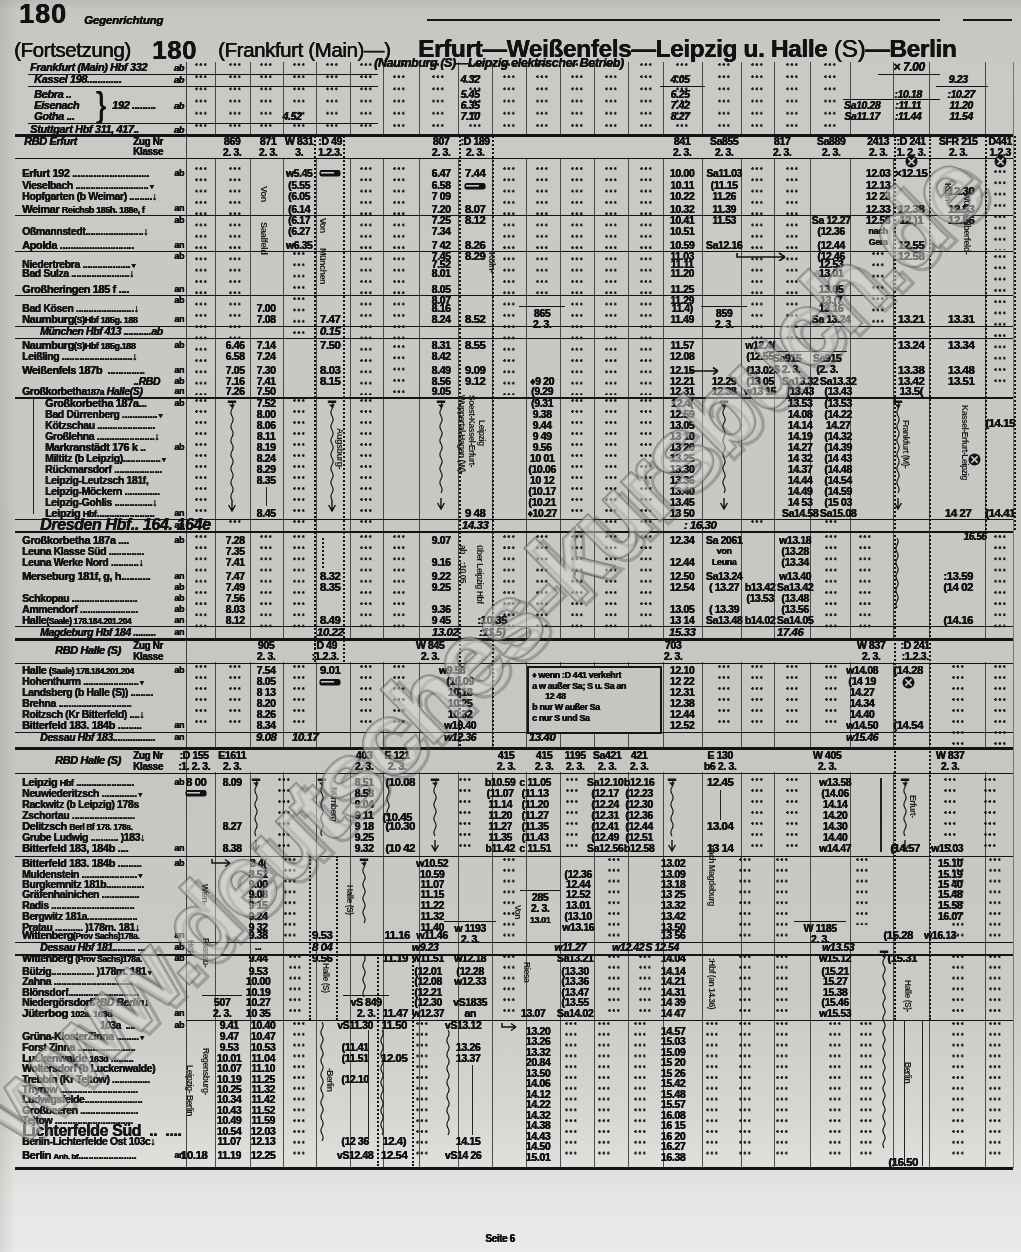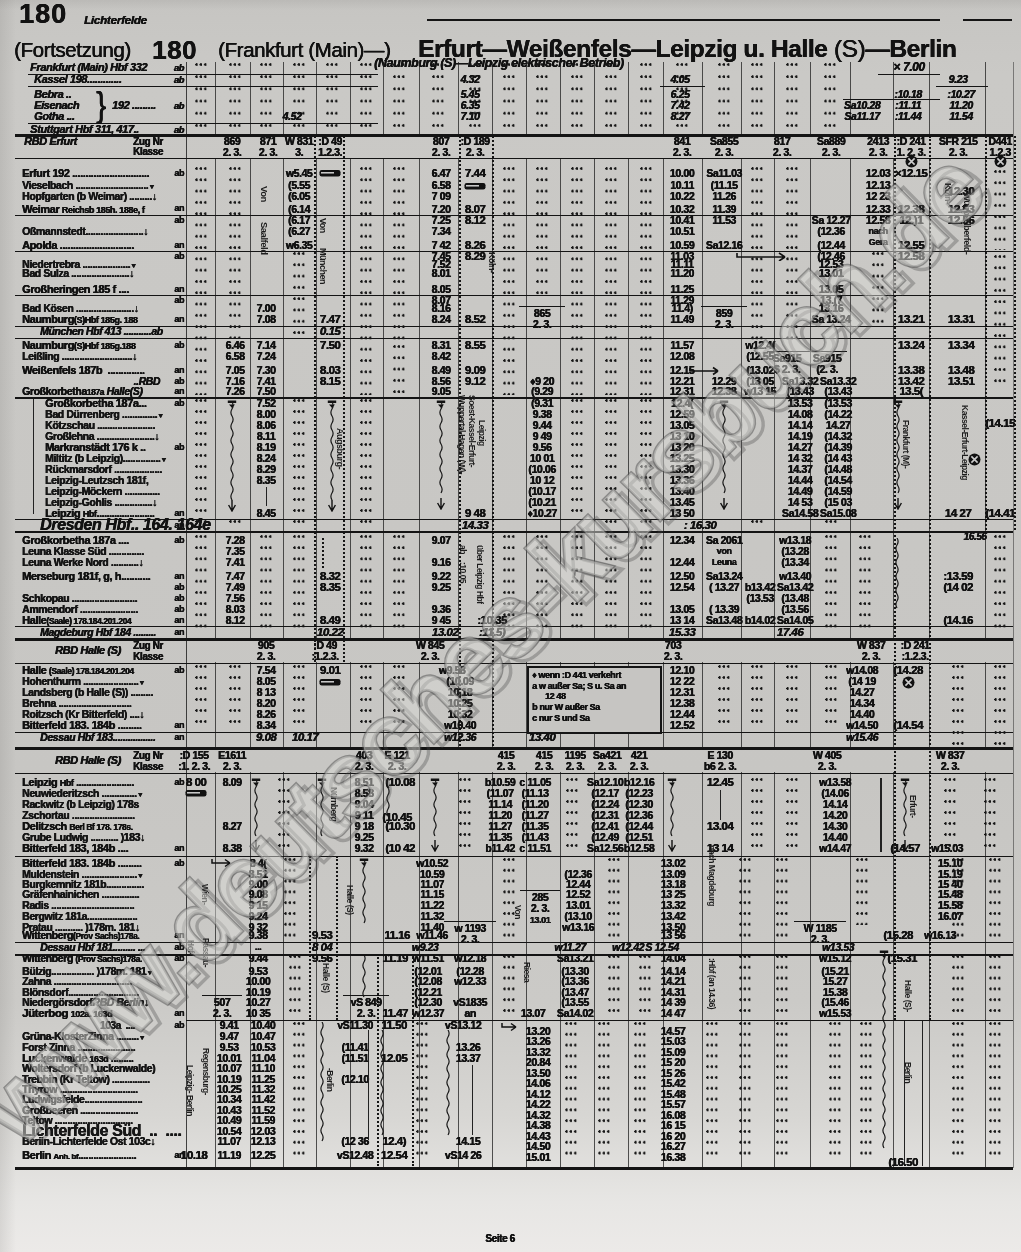--- a/index.html
+++ b/index.html
@@ -17,21 +17,21 @@
 .dotv{position:absolute;width:0;border-left:2.2px dotted #151515}
 .vtxt{position:absolute;writing-mode:vertical-rl;font-weight:700;color:#1d1d1d;white-space:nowrap;letter-spacing:-0.5px;transform:translate(-50%,0)}
 </style></head><body>
 <div id="pg">
 
 <div class="ln" style="left:0;top:0;width:16px;height:1252px;background:linear-gradient(90deg,rgba(105,103,100,.15),rgba(0,0,0,0))"></div>
 <div class="ln" style="left:0;top:0;width:1021px;height:10px;background:linear-gradient(180deg,rgba(105,103,100,.12),rgba(0,0,0,0))"></div>
 
 <div class="l b" style="left:19.0px;top:14.0px;font-size:27.0px;letter-spacing:1px;">180</div>
 
-<div class="l b it" style="left:84.0px;top:20.0px;font-size:11.5px;letter-spacing:-0.2px;">Lichterfelde</div>
+<div class="l b it" style="left:84.0px;top:20.0px;font-size:11.5px;letter-spacing:-0.2px;">Gegenrichtung</div>
 
 <div class="ln" style="left:427.0px;top:19.0px;width:513.0px;height:2.2px;background:#141414"></div>
 <div class="ln" style="left:963.0px;top:19.0px;width:49.0px;height:2.2px;background:#141414"></div>
 
 <div class="l" style="left:14.0px;top:50.0px;font-size:20.5px;font-weight:400;color:#111;">(Fortsetzung)</div>
 <div class="l b" style="left:152.0px;top:50.0px;font-size:26.0px;letter-spacing:0.5px;">180</div>
 <div class="l" style="left:218.0px;top:50.0px;font-size:20.5px;font-weight:400;color:#111;">(Frankfurt (Main)—)</div>
 <div class="l b" style="left:418.0px;top:49.0px;font-size:24.5px;letter-spacing:-0.4px;">Erfurt—Weißenfels—Leipzig u. Halle <span style="font-weight:400">(S)</span>—Berlin</div>
 
 <div class="l b it" style="left:374.0px;top:63.0px;font-size:12.5px;">(Naumburg (S)—Leipzig elektrischer Betrieb)</div>

